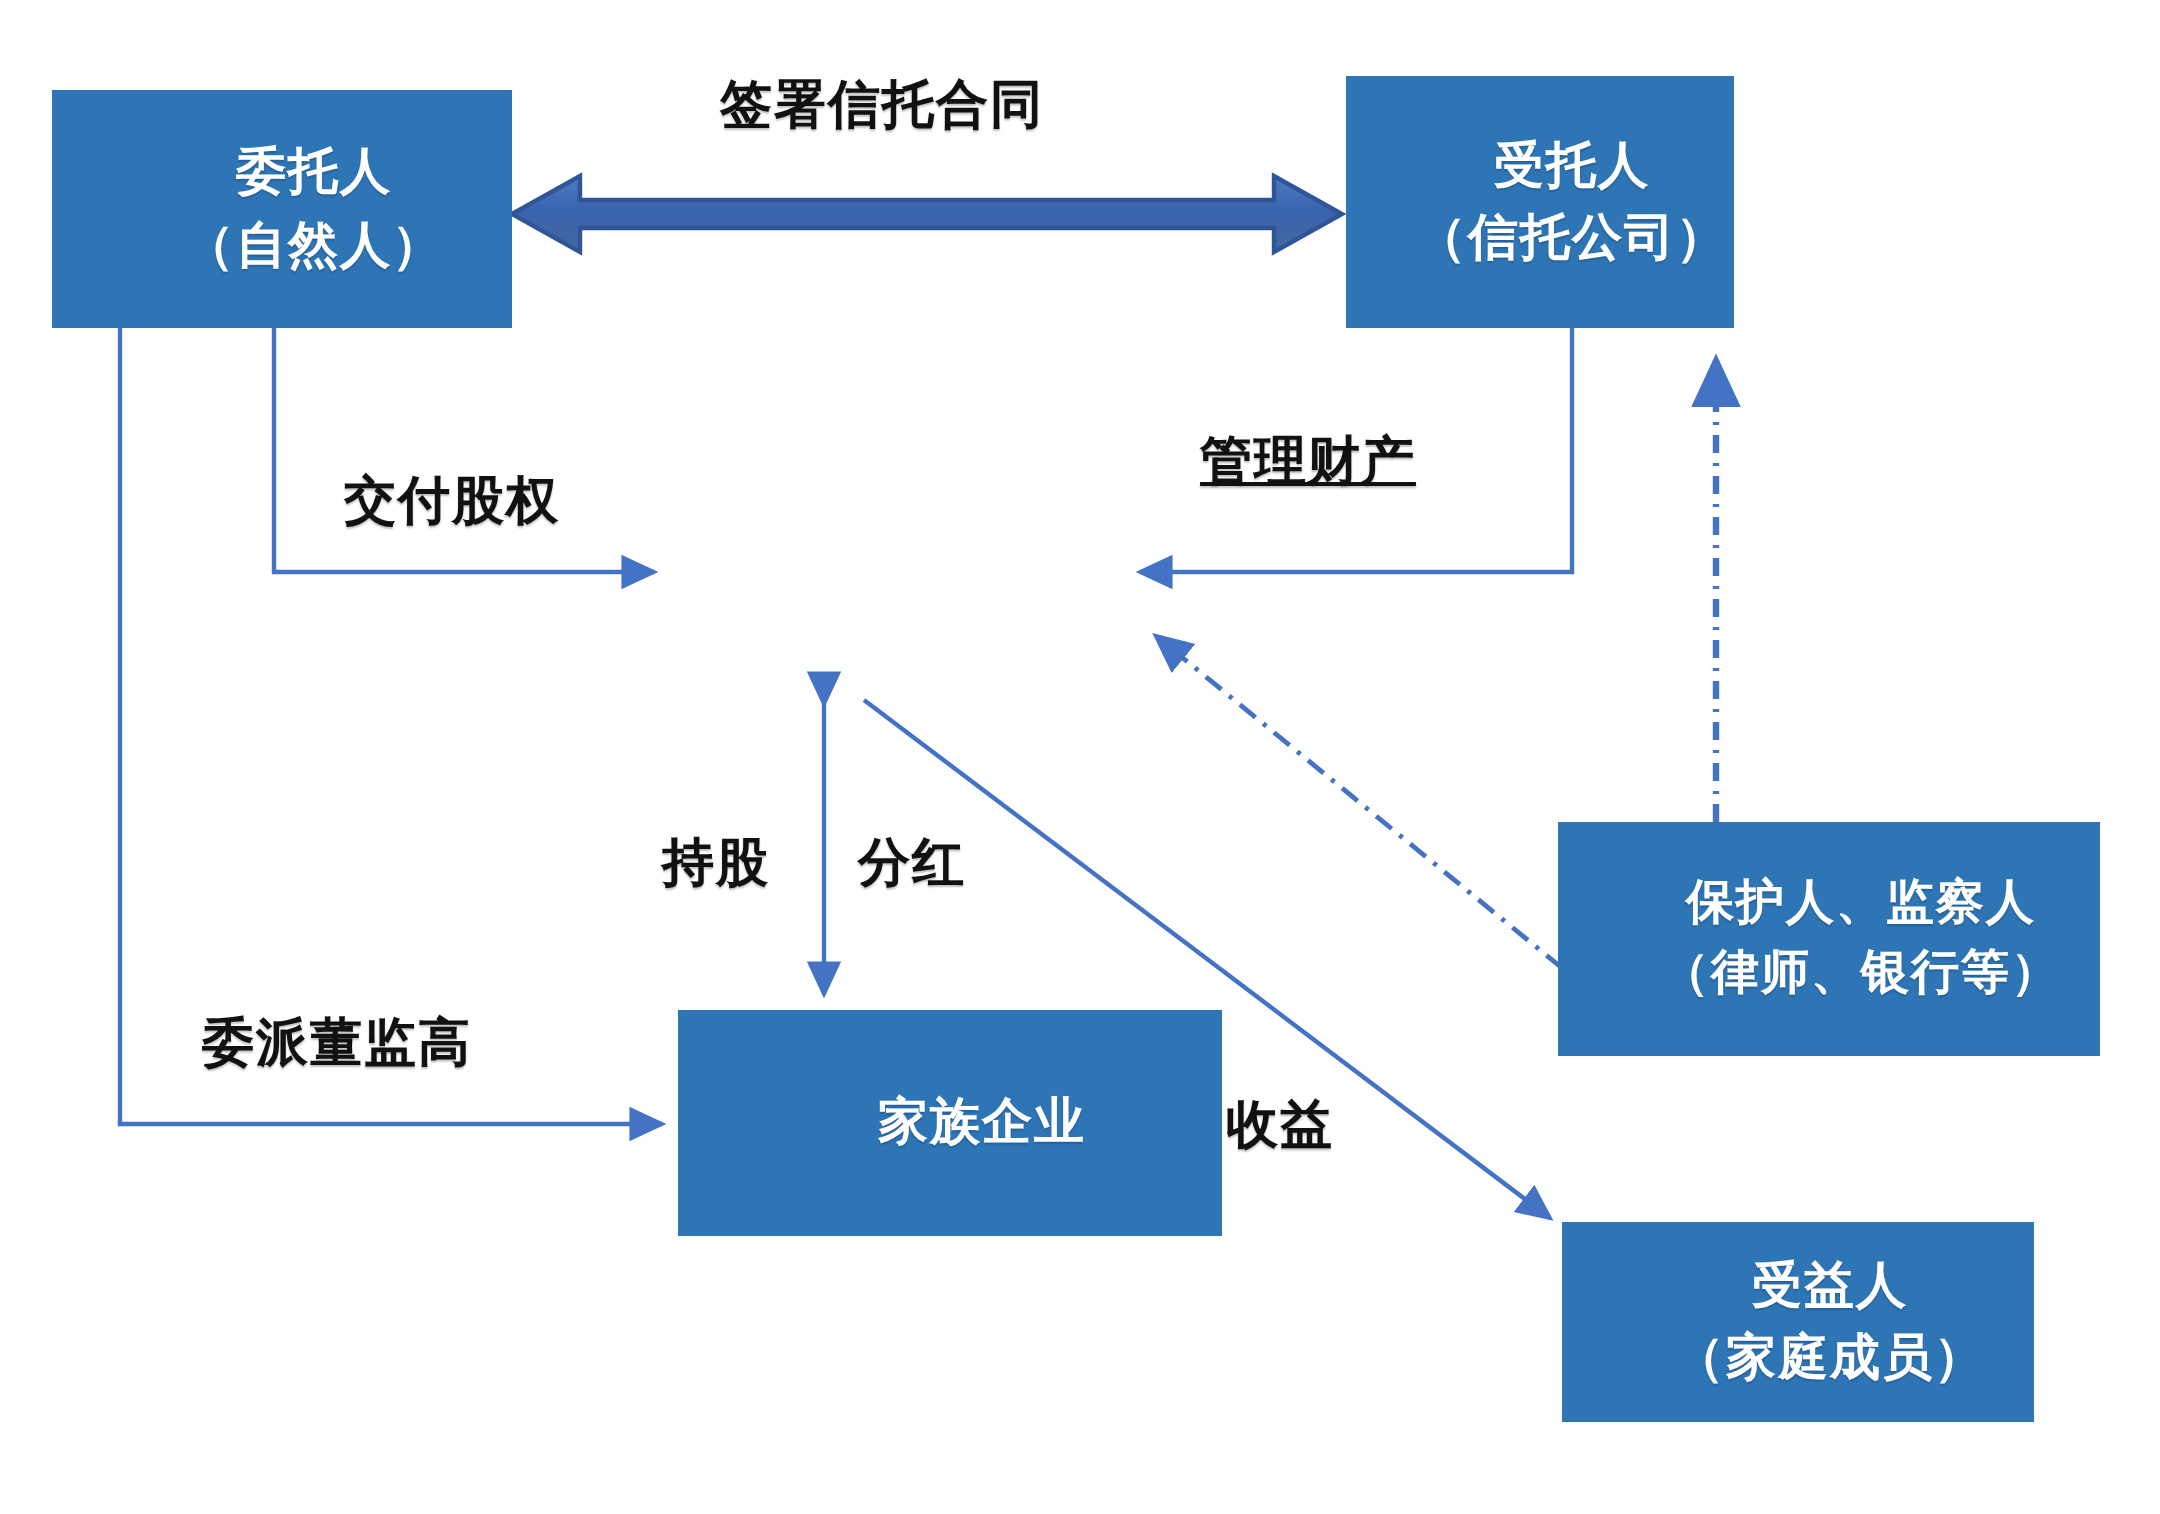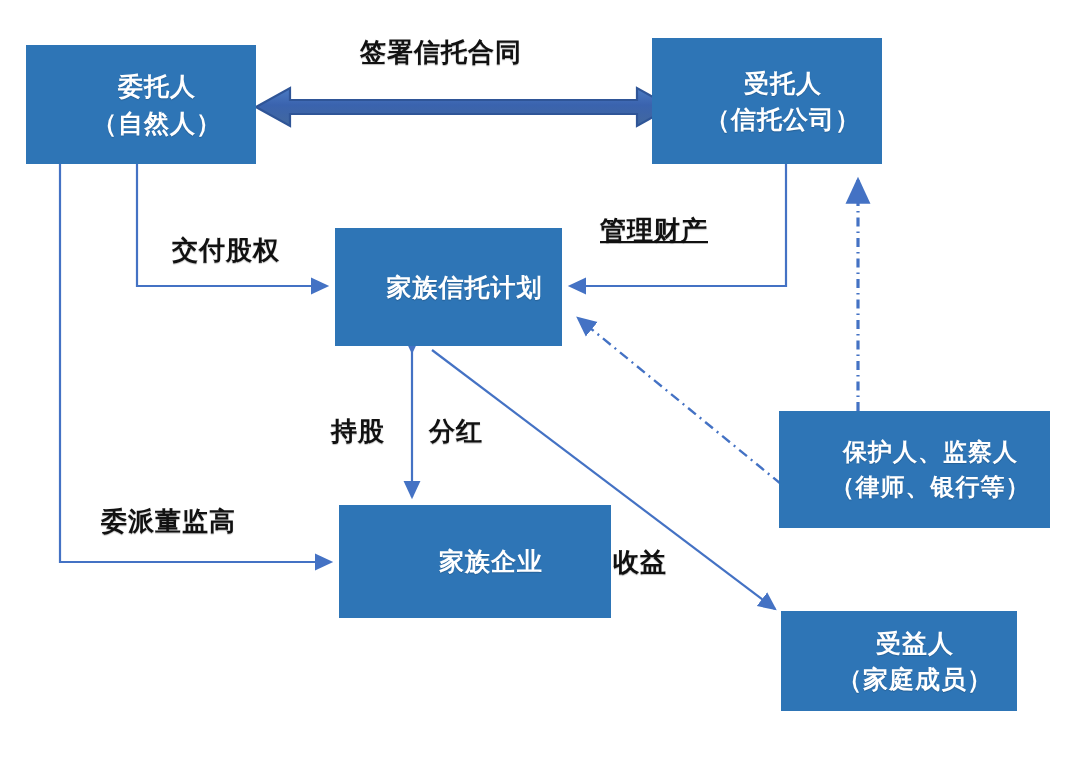--- a/index.html
+++ b/index.html
@@ -107,28 +107,25 @@
                L637,126 L637,114
                L290,114 L290,126 Z" fill="url(#gThick)" stroke="#2F5597" stroke-width="2.2" stroke-linejoin="miter"></path>
     </g>
   </svg>
 
   <div class="node" style="left:26px;top:45px;width:230px;height:119px;">
     <span class="ln">委托人</span>
     <span class="ln">（自然人）</span>
   </div>
 
-  <div class="node" style="left:652px;top:38px;width:230px;height:126px;text-align:right;">
+  <div class="node" style="left:673px;top:38px;width:194px;height:126px;text-align:right;">
     <span class="ln">受托人</span>
     <span class="ln">（信托公司）</span>
   </div>
 
-  <div class="node" style="left:335px;top:228px;width:227px;height:118px;">
-    <span class="ln">家族信托计划</span>
-  </div>
 
   <div class="node" style="left:779px;top:411px;width:271px;height:117px;font-size:24px;text-align:right;">
     <span class="ln">保护人、监察人</span>
     <span class="ln">（律师、银行等）</span>
   </div>
 
   <div class="node" style="left:339px;top:505px;width:272px;height:113px;">
     <span class="ln">家族企业</span>
   </div>
 

